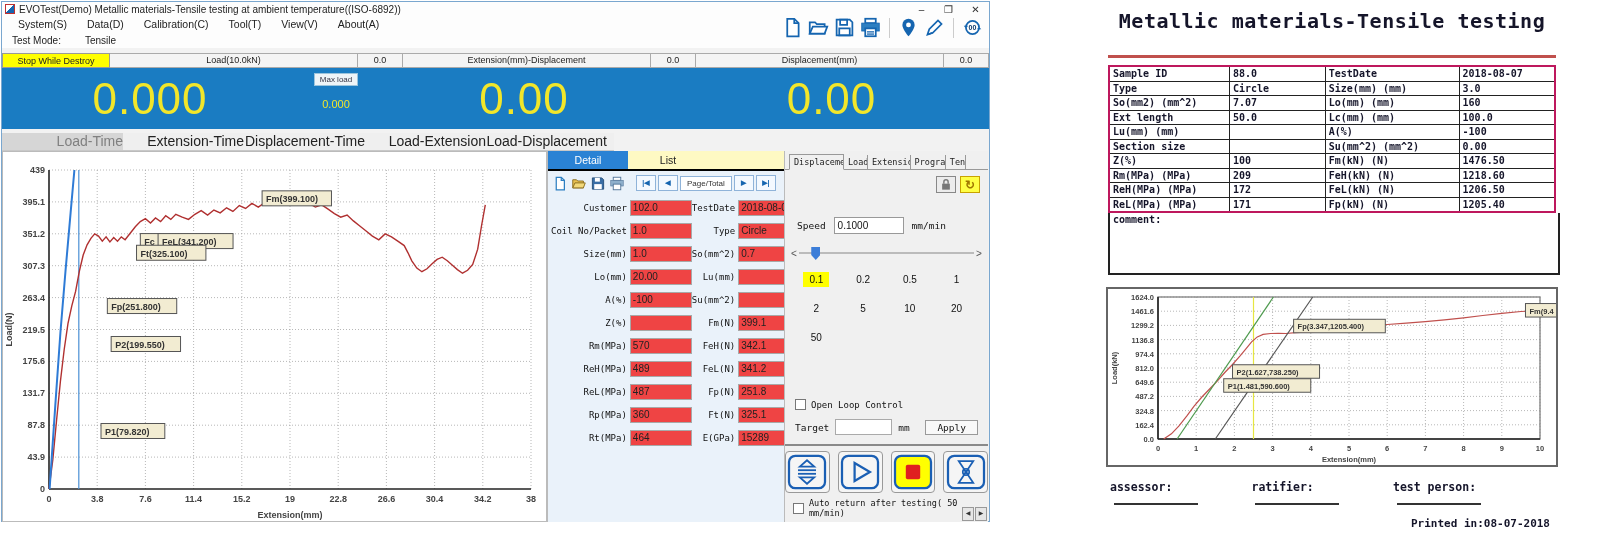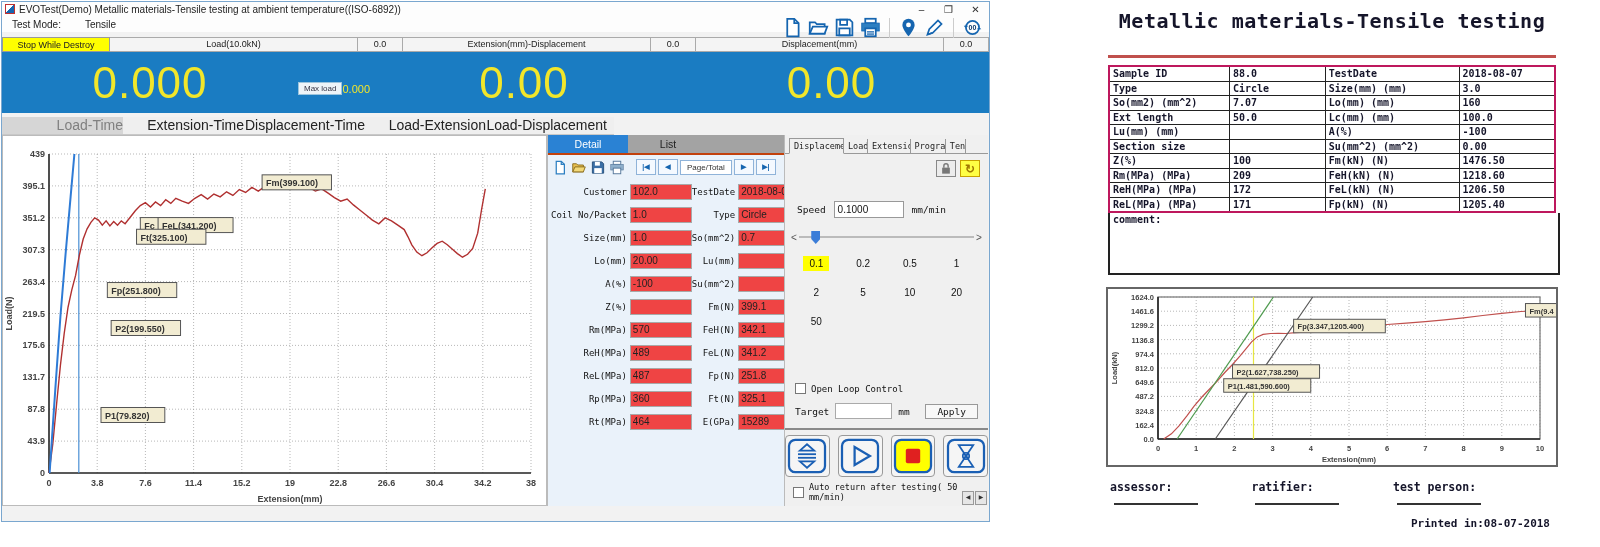--- a/index.html
+++ b/index.html
@@ -25,39 +25,39 @@
   .stopbox{width:108px;background:#ffff00;border:1px solid #999;display:flex;align-items:center;justify-content:center;font-size:9px;box-sizing:border-box}
   .ind-cells{flex:1;display:flex}
   .ind-pair{flex:1;display:flex}
   .ind-label{flex:1;border:1px solid #aaa;border-left:none;background:#f4f4f4;text-align:center;line-height:13px;font-size:9px;overflow:hidden;white-space:nowrap}
   .ind-val{width:44px;border:1px solid #aaa;border-left:none;background:#f4f4f4;text-align:center;line-height:13px;font-size:9px}
 
   
   .bluebar{height:61px;background:#1a7cc2;display:flex;align-items:center;color:#f2e62a}
   .bignum{font-size:44px;font-weight:400;letter-spacing:1px}
   .n1{width:296px;text-align:center}
-  .maxcol{width:76px;display:flex;flex-direction:row;align-items:flex-end}
+  .maxcol{width:76px;display:flex;flex-direction:column;align-items:center}
   .maxbox{background:#eef4f8;border:1px solid #9bc4dd;color:#334;font-size:8px;padding:0 5px;line-height:11px;margin-top:-14px}
   .maxval{font-size:11px;margin-top:12px}
   .n2{flex:1;text-align:center}
   .n3{flex:1.05;text-align:center}
 
   
   .gtabs{display:flex;height:17px;margin-top:4px;background:#efefef;border-bottom:1px solid #c8c8c8;width:612px}
   .gtab{width:121px;text-align:right;font-size:14px;line-height:17px;color:#222}
   .gtab.active{background:#d6d6d6;color:#808080}
 
   
   .content{display:flex;height:371px}
   .chart-panel{width:545px;background:#fff;border:1px solid #bbb;position:relative;box-sizing:border-box}
   .chartbox{position:absolute;left:0;top:0;right:0;bottom:0}
 
   
   .detail-panel{width:237px;background:#eaf2fa;border-left:1px solid #bbb;display:flex;flex-direction:column;box-sizing:border-box}
-  .dtabs{display:flex;height:18px;border-bottom:2px solid #c2410c;background:#a3a3a3}
+  .dtabs{display:flex;height:18px;border-bottom:2px solid #000000;background:#fef9c3}
   .dtab{width:80px;text-align:center;font-size:10.5px;line-height:18px}
   .dtab.active{background:#2a82d4;color:#fff}
   .dtoolrow{display:flex;align-items:center;gap:3px;padding:4px 4px 2px}
   .mini{width:16px;height:15px;display:block}
   .dnav{display:flex;align-items:center;gap:2px;margin-left:8px}
   .navbtn{min-width:14px;height:14px;border:1px solid #8fb3d9;background:#f4f9ff;color:#1565b0;font-size:7px;line-height:13px;text-align:center;font-weight:bold;padding:0 2px}
   .pagetotal{border:1px solid #8fb3d9;background:#fff;font-size:8px;line-height:13px;padding:0 6px;color:#333}
   .fields{display:grid;grid-template-columns:1fr 1fr;padding:6px 3px;row-gap:6px}
   .fld{display:flex;align-items:center;height:17px}
   .fld-label{flex:1;text-align:right;padding-right:3px;font-family:"DejaVu Sans Mono",monospace;font-size:9px;color:#111;white-space:nowrap;overflow:hidden}
@@ -117,20 +117,29 @@
     <div class="apphead">
       <div class="titlebar">
         <span class="app-logo"></span>
         <span class="title">EVOTest(Demo) Metallic materials-Tensile testing at ambient temperature((ISO-6892))</span>
         <span class="wctrls">
           <span class="wctrl">–</span>
           <span class="wctrl">❐</span>
           <span class="wctrl">✕</span>
         </span>
       </div>
+      <div class="menurow">
+
+      <span class="menu-item">System(S)</span>
+          <span class="menu-item">Data(D)</span>
+          <span class="menu-item">Calibration(C)</span>
+          <span class="menu-item">Tool(T)</span>
+          <span class="menu-item">View(V)</span>
+          <span class="menu-item">About(A)</span>
+        </div>
       <div class="testmode">
         <span>Test Mode:</span>
         <span>Tensile</span>
       </div>
       <div class="toolbar">
         <svg class="tbi" viewBox="0 0 24 24">
             <path d="M6 2h8l5 5v15H6z" fill="#fff" stroke="#1565b0" stroke-width="2"></path>
             <path d="M14 2v5h5" fill="none" stroke="#1565b0" stroke-width="2"></path>
           </svg>
         <svg class="tbi" viewBox="0 0 24 24">

